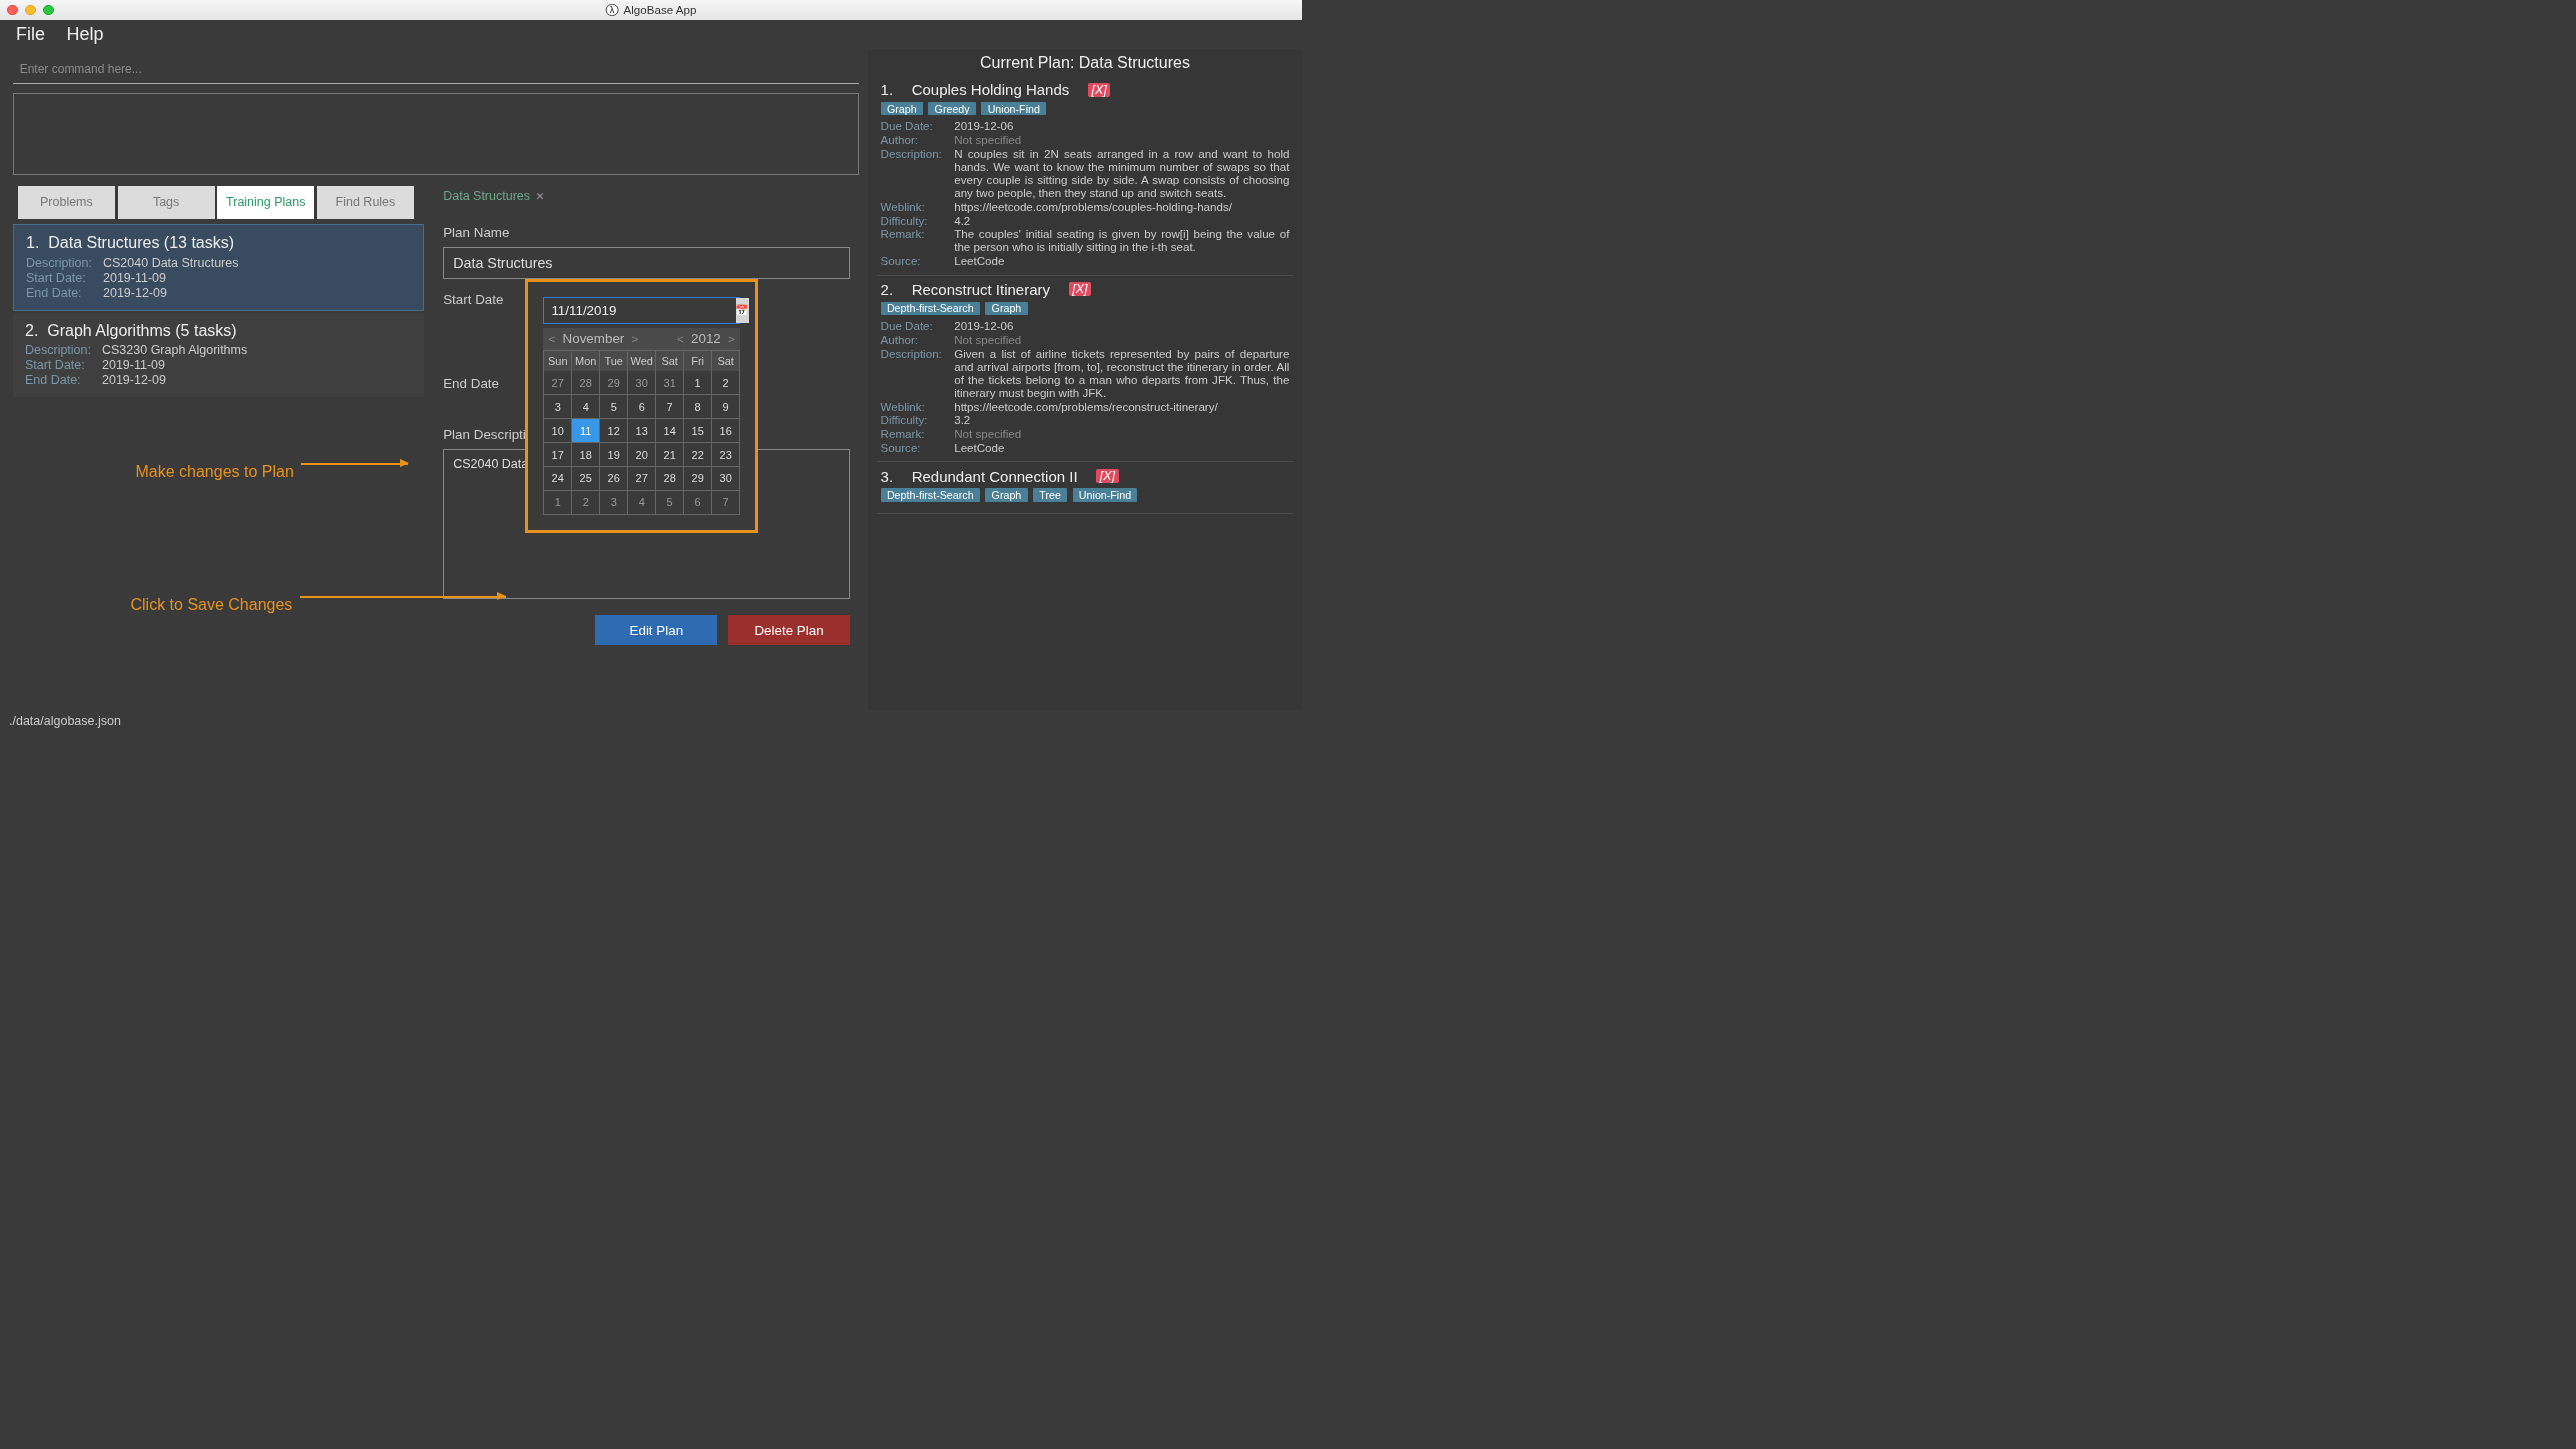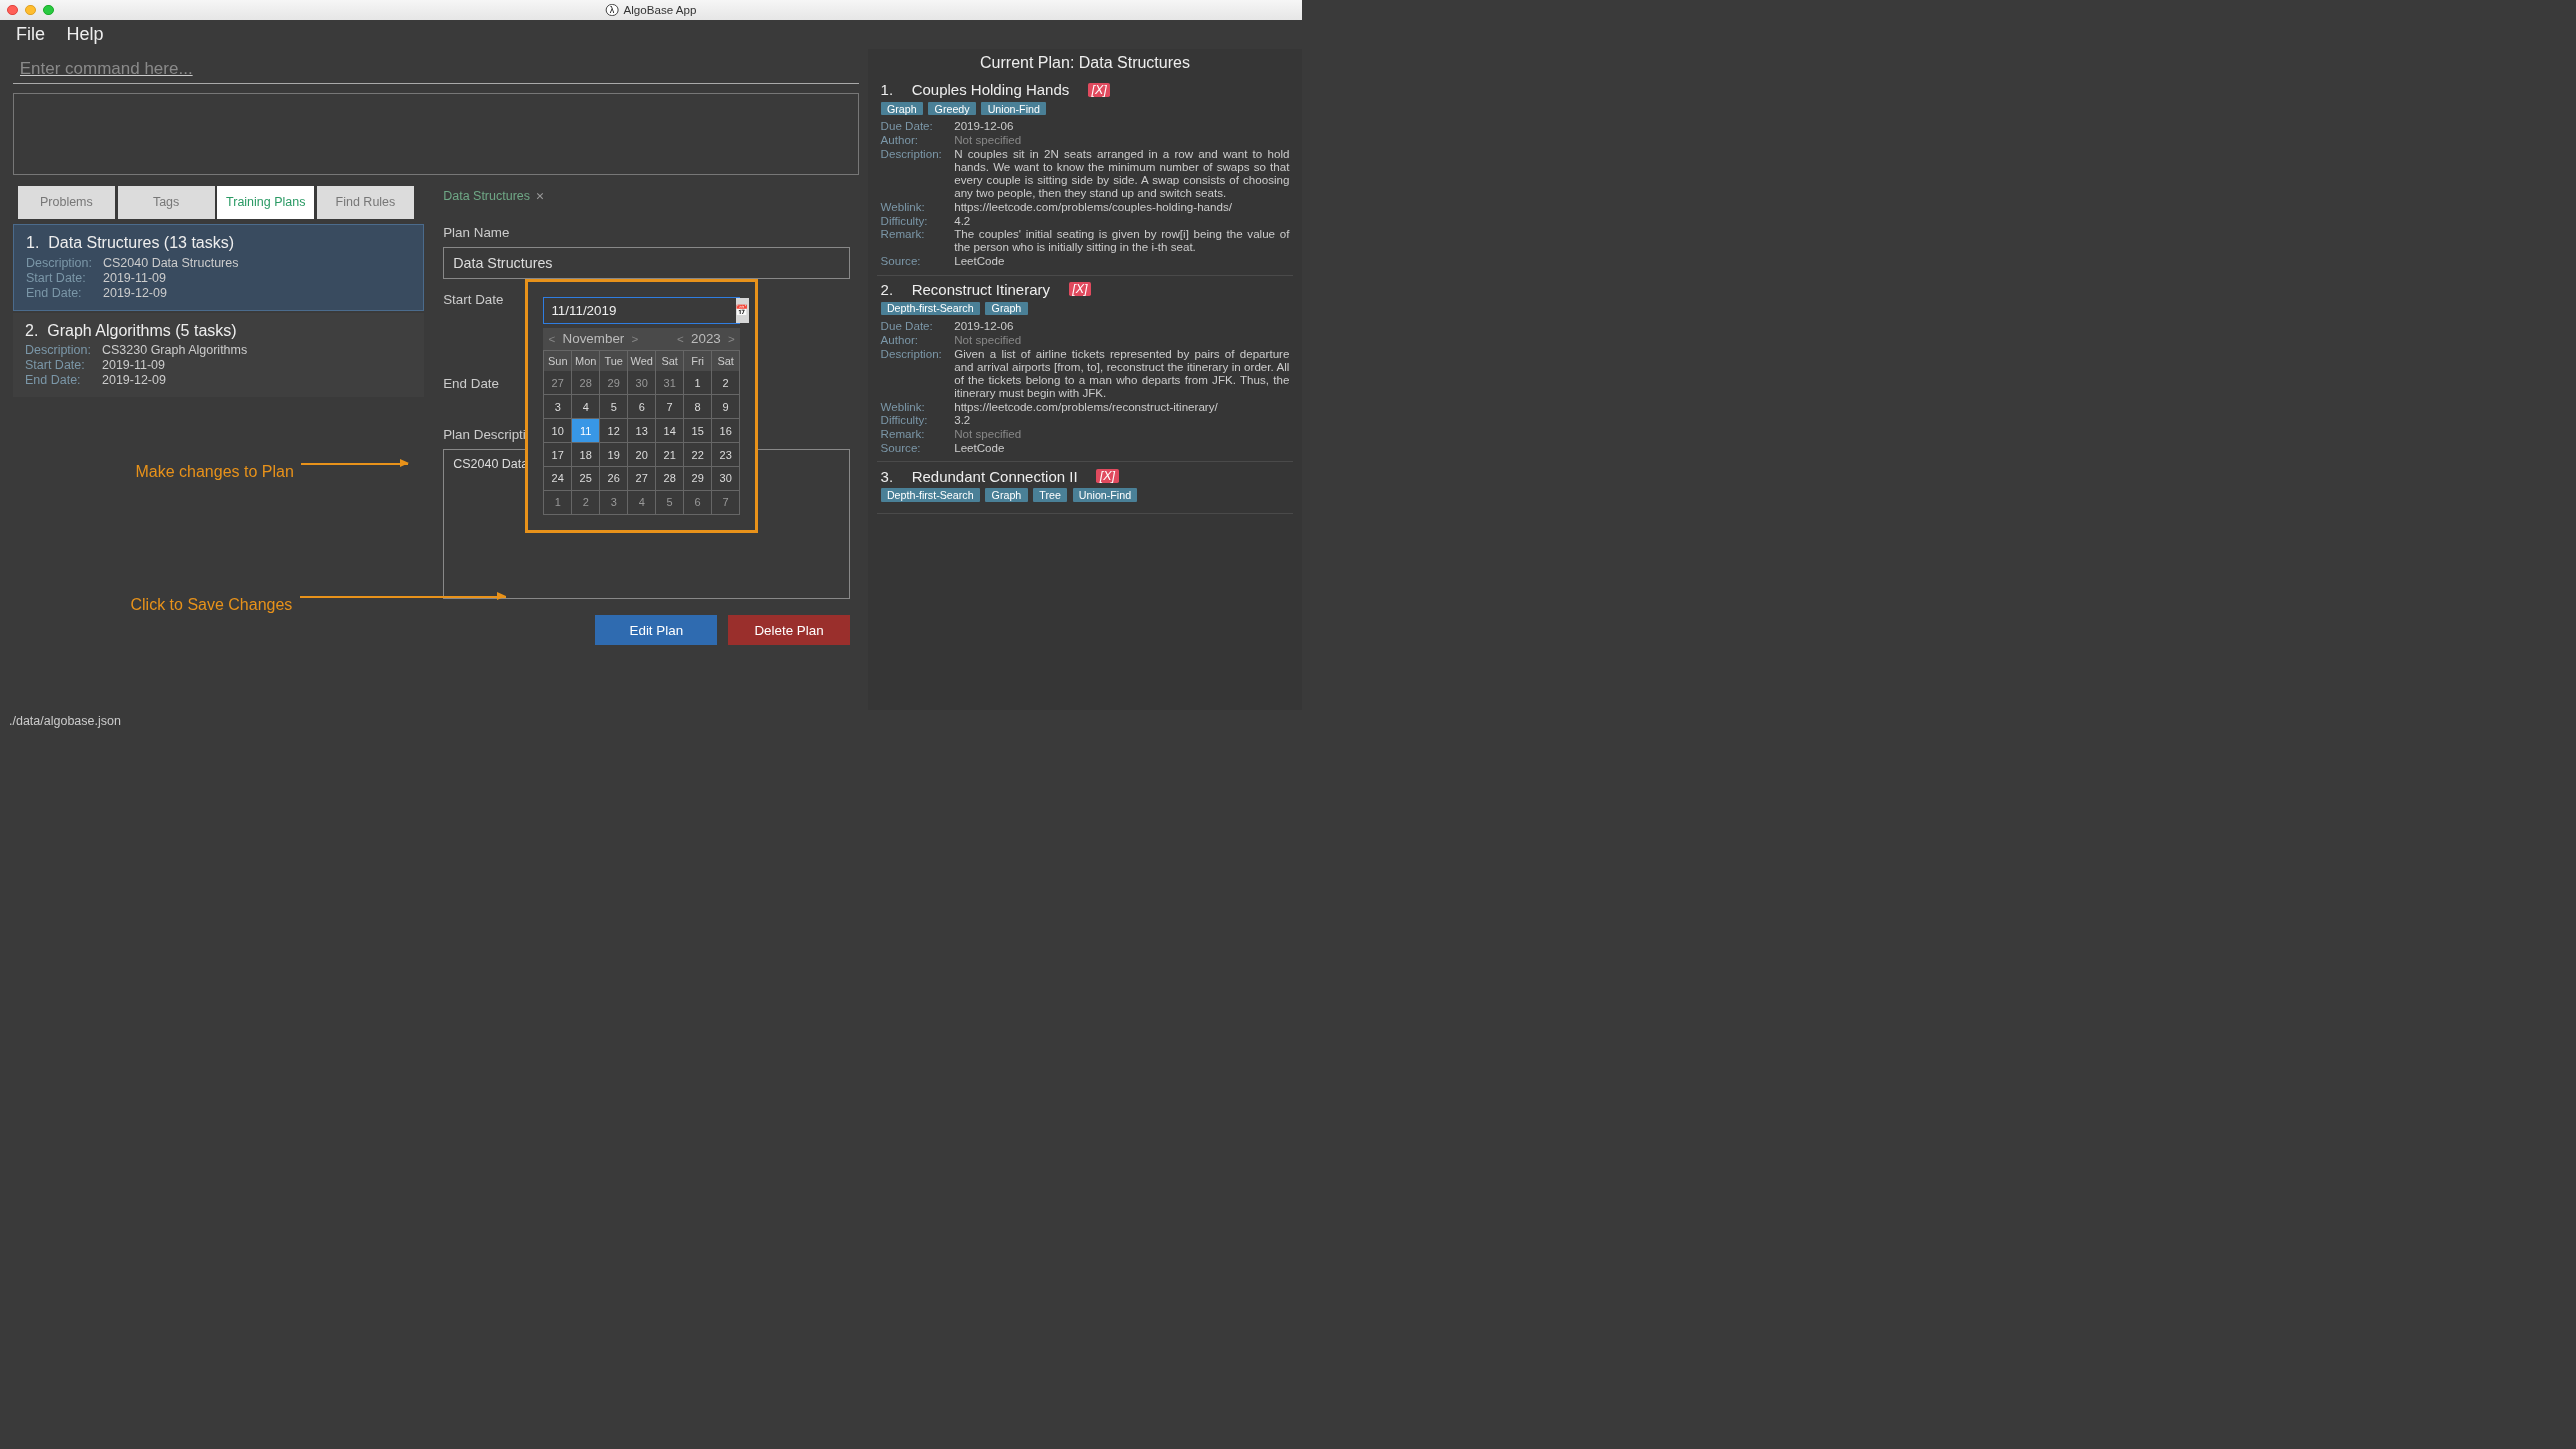--- a/index.html
+++ b/index.html
@@ -9,21 +9,21 @@
 .tlight { width: 10.7px; height: 10.7px; border-radius: 50%; }
 .tlight.red { background: #ff5f57; border:0.9px solid #e0443e;}
 .tlight.yellow { background: #ffbd2e; border:0.9px solid #dea123;}
 .tlight.green { background: #28c940; border:0.9px solid #1aab29;}
 .title-center { position:absolute; left:50%; transform:translateX(-50%); color:#333; font-size:11.6px; display:flex; align-items:center; gap:5.4px;}
 .app-icon { width:12.5px; height:12.5px; background:#fff; border:0.9px solid #444; border-radius:50%; display:flex; align-items:center; justify-content:center; font-size:9px; color:#000;}
 .menubar { height:29px; background:#3a3a3a; display:flex; align-items:center; padding:0 16px; gap:21.5px; font-size:18px; color:#eee;}
 .menuitem { cursor:pointer; }
 .main-row { display:flex; height:calc(100% - 19.7px - 29px - 23px); }
 .left-col { width:868px; padding:5.4px 9px 9px 12.5px; display:flex; flex-direction:column; }
-.cmd-input { width:100%; height:30px; background:transparent; border:none; border-bottom:0.9px solid #aaa; color:#ccc; font-size:17px; padding:1.8px 7.2px; outline:none;text-decoration:underline;}
+.cmd-input { width:100%; height:30px; background:transparent; border:none; border-bottom:0.9px solid #aaa; color:#ccc; font-size:12px; padding:1.8px 7.2px; outline:none;}
 .cmd-input::placeholder { color:#8a8a8a; }
 .output-box { margin-top:9px; height:82px; border:0.9px solid #777; }
 .content-row { display:flex; margin-top:10.7px; gap:0; flex:1; position:relative;}
 .tabs-area { width:411px; }
 .tabs { display:flex; gap:2.7px; height:33px; padding-left:5.4px;}
 .tab { flex:1; max-width:97px; background:#dcdcdc; color:#777; display:flex; align-items:center; justify-content:center; font-size:12.5px; border-radius:0; cursor:pointer;}
 .tab.active { background:#fff; color:#2a9a64; }
 .plan-list { margin-top:5.4px; }
 .plan-item { padding:9px 12.5px; background:#3f3f3f; margin-bottom:1.8px;}
 .plan-item.selected { background:#394b5f; border:0.9px solid #4b6b8c;}
@@ -157,21 +157,21 @@
               <div class="dp-cal-btn">📅</div>
             </div>
             <div class="dp-head">
               <div class="dp-head-group">
                 <span class="dp-nav">&lt;</span>
                 <span>November</span>
                 <span class="dp-nav">&gt;</span>
               </div>
               <div class="dp-head-group">
                 <span class="dp-nav">&lt;</span>
-                <span>2023</span>
+                <span>2012</span>
                 <span class="dp-nav">&gt;</span>
               </div>
             </div>
             <div class="dp-grid" id="dp-grid">
                 <div class="dp-cell head">Sun</div>
                 <div class="dp-cell head">Mon</div>
                 <div class="dp-cell head">Tue</div>
                 <div class="dp-cell head">Wed</div>
                 <div class="dp-cell head">Sat</div>
                 <div class="dp-cell head">Fri</div>

